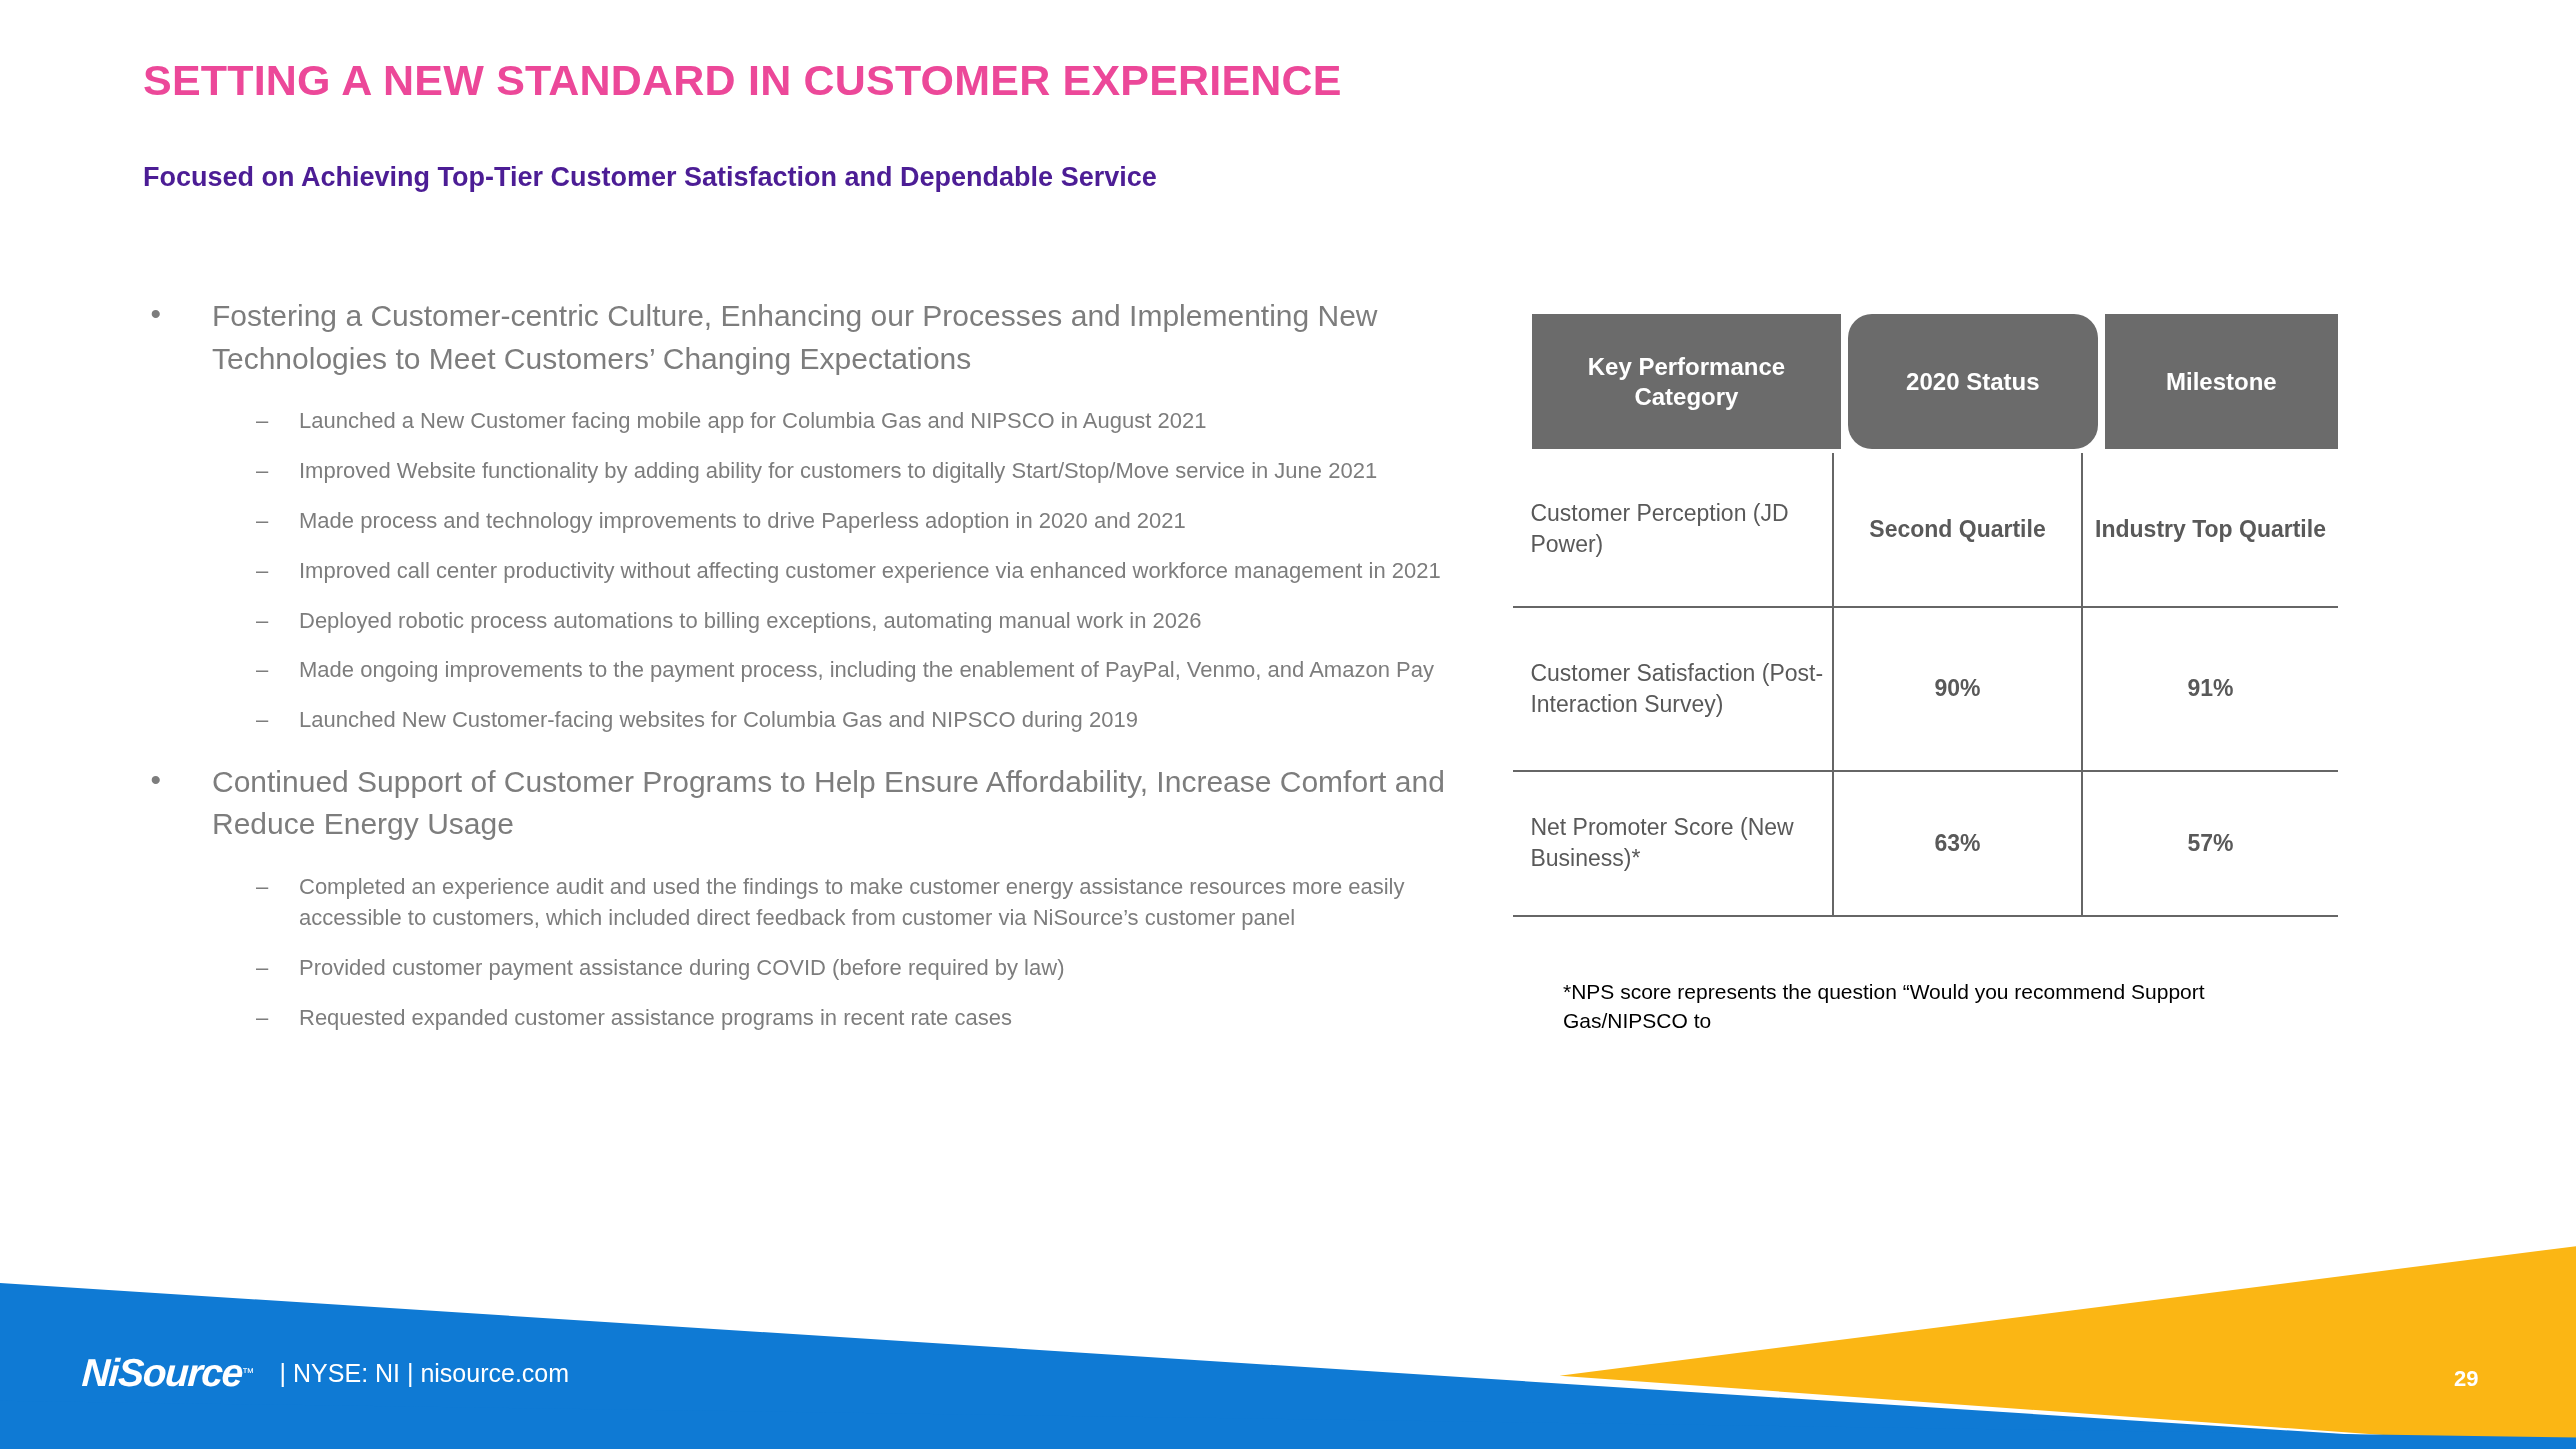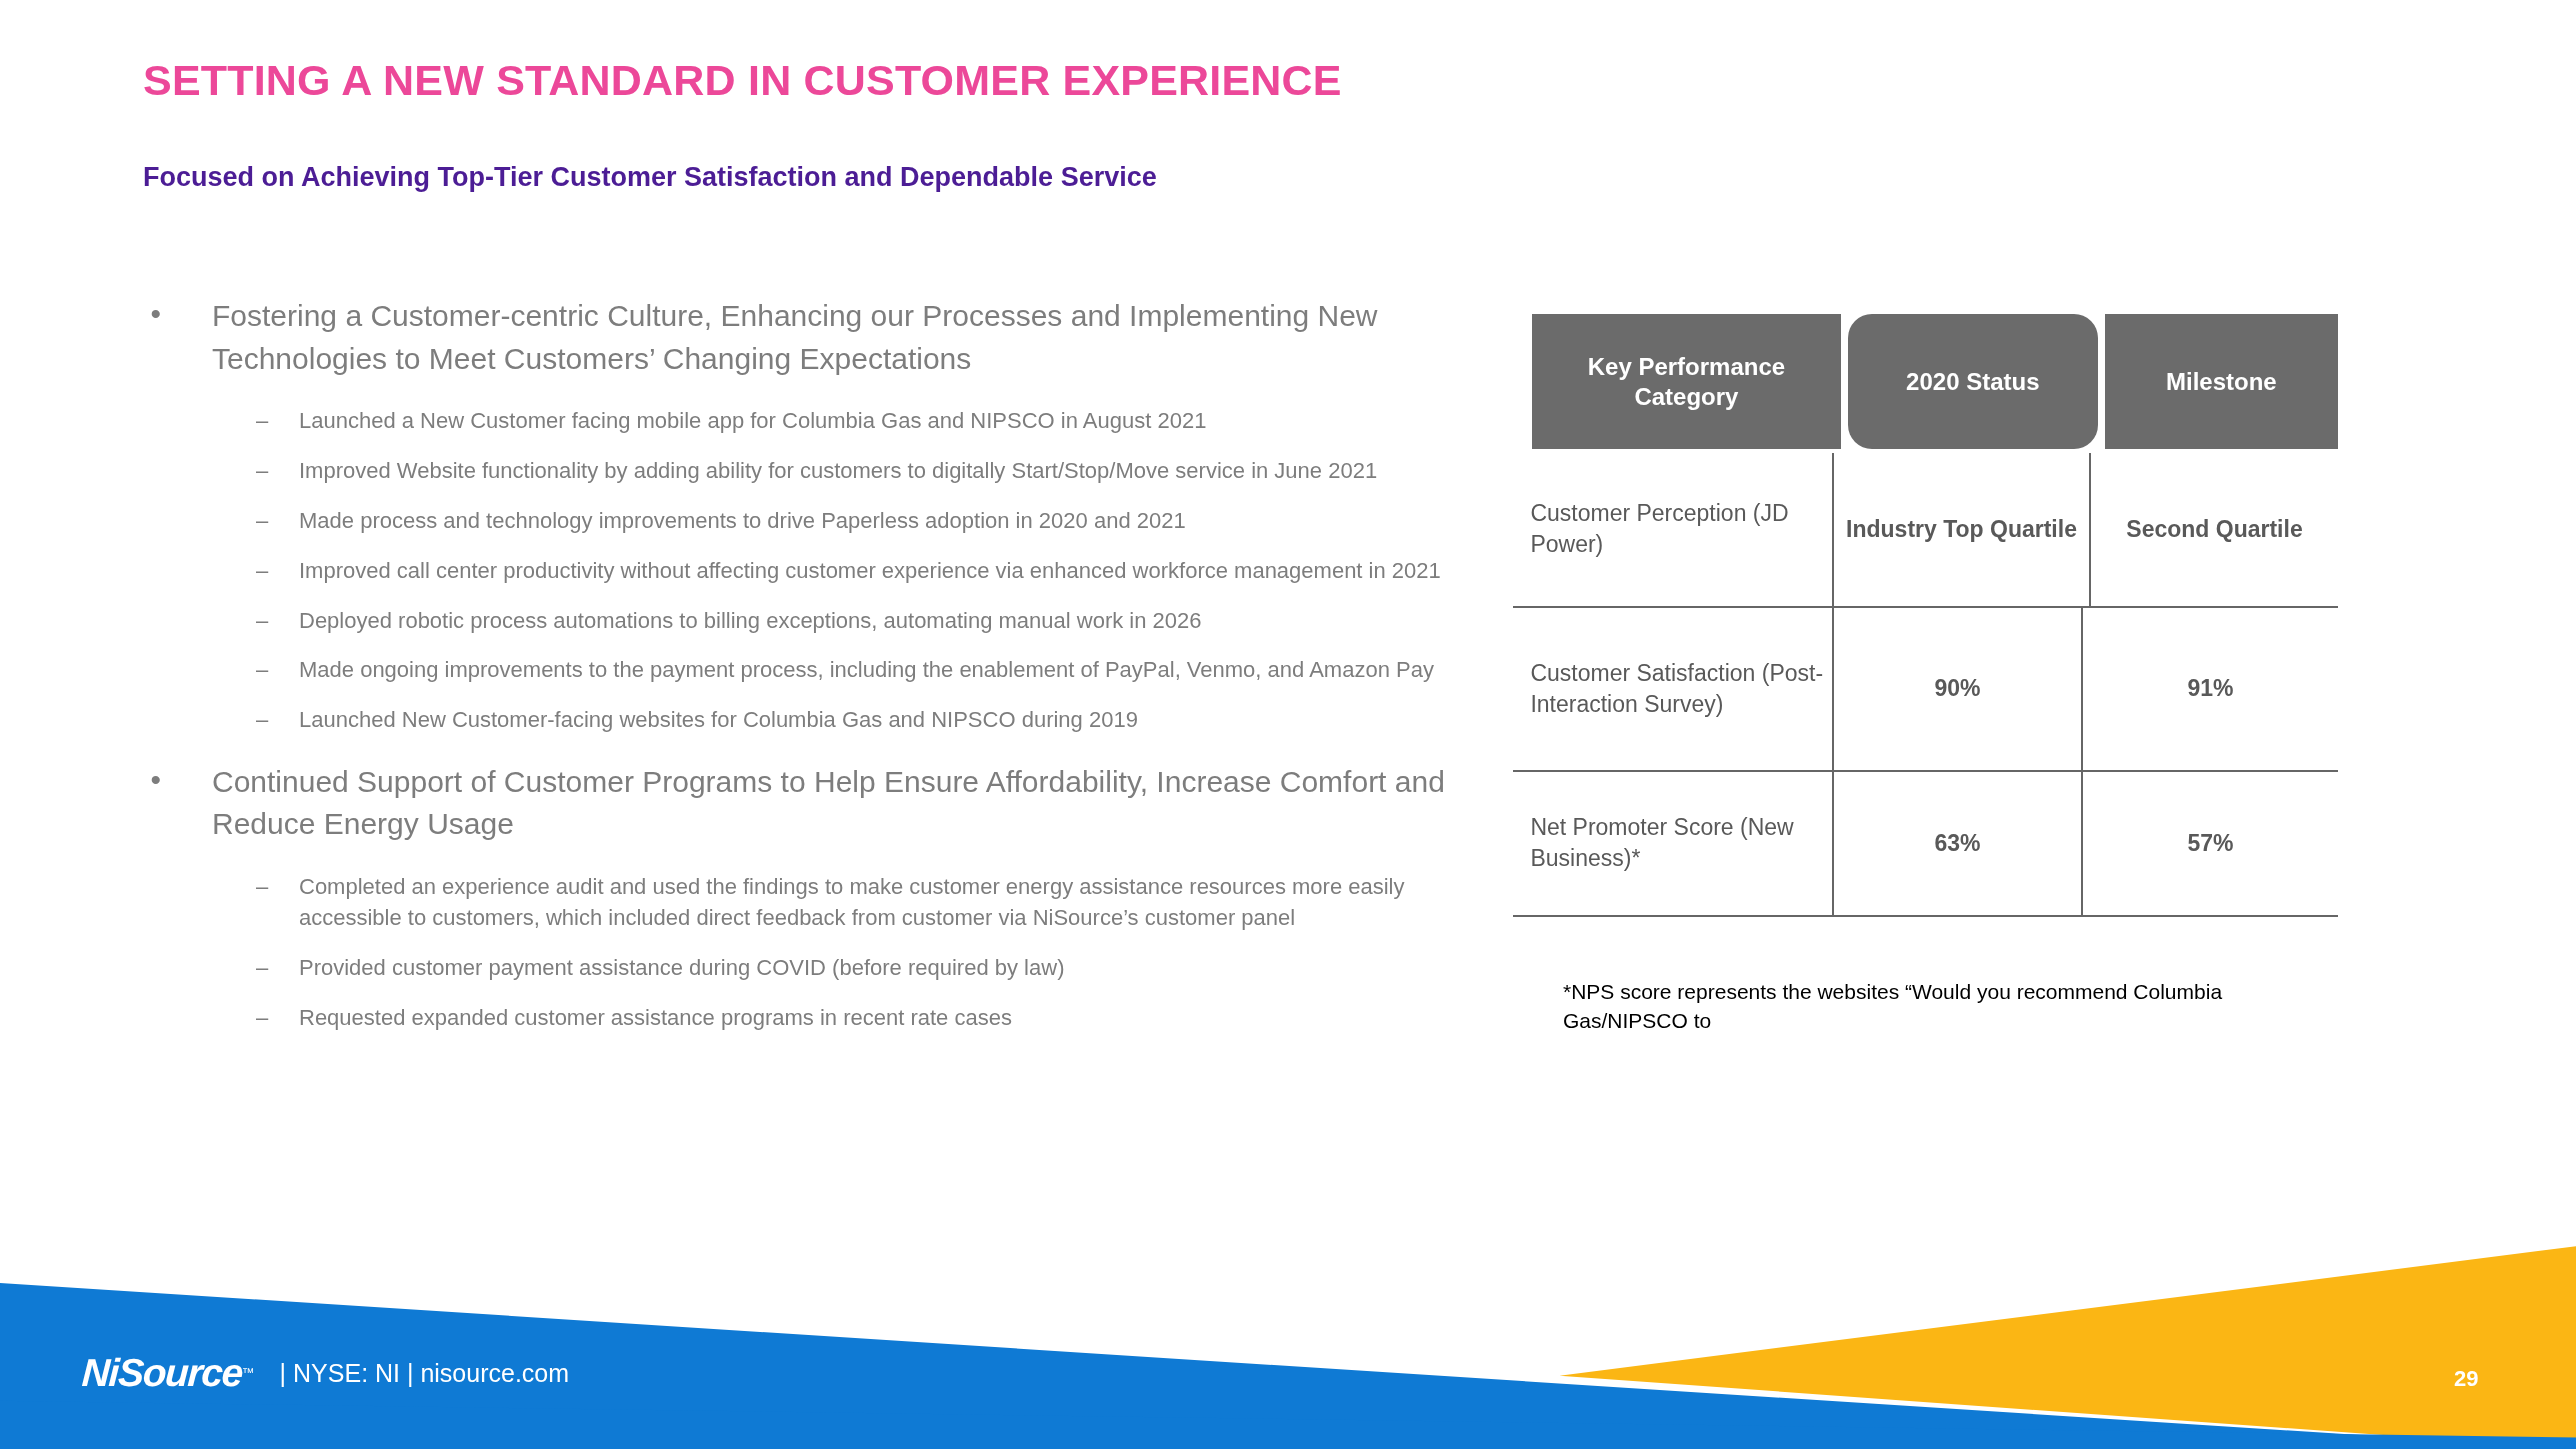--- a/index.html
+++ b/index.html
@@ -195,37 +195,37 @@
 
   <div class="kpi-table">
     <div class="thead">
       <div class="th c1">Key Performance Category</div>
       <div class="th c2">2020 Status</div>
       <div class="th c3">Milestone</div>
     </div>
     <div class="tbody">
       <div class="trow r1">
         <div class="td c1">Customer Perception (JD Power)</div>
+        <div class="td c2">Second Quartile</div>
         <div class="td c3">Industry Top Quartile</div>
-        <div class="td c2">Second Quartile</div>
       </div>
       <div class="trow r2">
         <div class="td c1">Customer Satisfaction (Post-Interaction Survey)</div>
         <div class="td c2">90%</div>
         <div class="td c3">91%</div>
       </div>
       <div class="trow r3">
         <div class="td c1">Net Promoter Score (New Business)*</div>
         <div class="td c2">63%</div>
         <div class="td c3">57%</div>
       </div>
     </div>
   </div>
 
-  <div class="footnote">*NPS score represents the websites “Would you recommend Columbia Gas/NIPSCO to</div>
+  <div class="footnote">*NPS score represents the question “Would you recommend Support Gas/NIPSCO to</div>
 
   <svg class="footer-svg" viewBox="0 0 2666 260" preserveAspectRatio="none">
     <polygon points="0,88 2666,260 2666,260 0,260" fill="#0f7ad4"></polygon>
     <polygon points="2666,50 1614,184 2666,260" fill="#fbb614"></polygon>
     <polygon points="0,260 2666,260 2666,248 0,210" fill="#0f7ad4"></polygon>
   </svg>
 
   <div class="logo-block">
     <span class="logo-word">NiSource</span>
     <span class="logo-tm">™</span>

